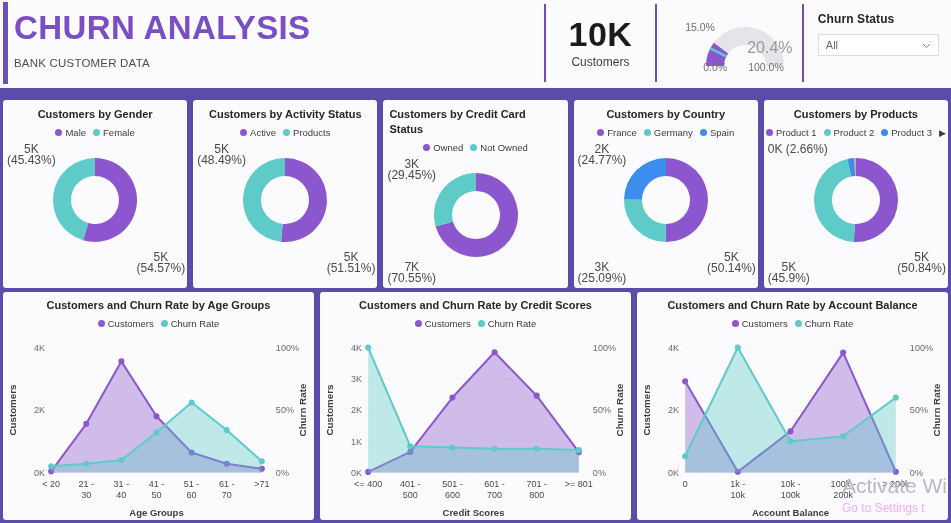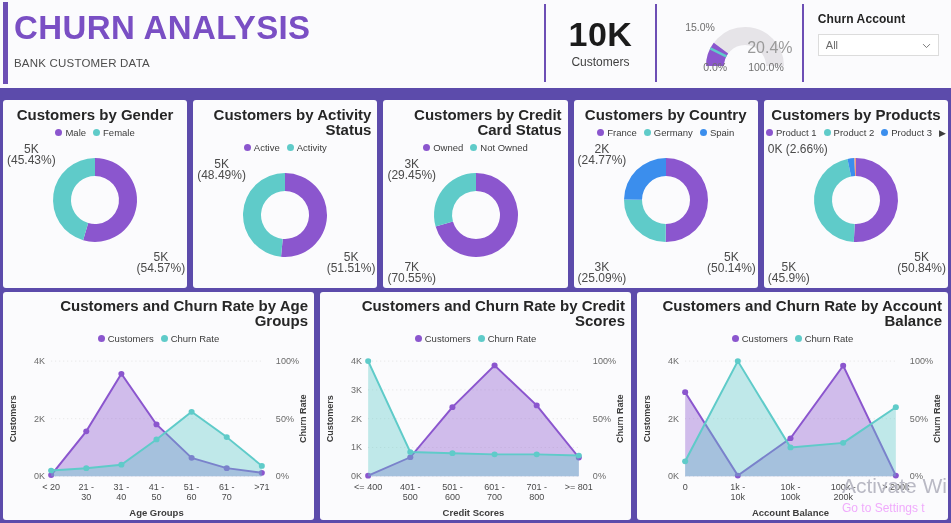--- a/index.html
+++ b/index.html
@@ -60,21 +60,21 @@
   .donut-row {
     position: absolute; left: 0; top: 100px; width: 951px; height: 188px;
     display: flex; gap: 6px; padding: 0 3px;
   }
   .card {
     background: #fbfbfd; border-radius: 3px; position: relative;
     display: flex; flex-direction: column; align-items: center; padding-top: 7px;
   }
   .d-card { flex: 1 1 0; }
   .card-title {
-    font-size: 15px; font-weight: bold; color: #262626; text-align: right;
+    font-size: 11px; font-weight: bold; color: #262626; text-align: left;
     line-height: 15px; padding: 0 6px;
   }
   .legend { display: flex; flex-wrap: nowrap; justify-content: center; align-items: center;
             gap: 7px; margin-top: 5px; padding: 0 2px; }
   .lg { display: flex; align-items: center; gap: 3px; font-size: 9.5px; color: #3b3b3b; white-space: nowrap; }
   .dot { width: 7px; height: 7px; border-radius: 50%; flex: none; }
   .lg-arrow { font-size: 9px; color: #3b3b3b; }
 
   .donut-area { position: relative; flex: 1; width: 100%; }
   .donut-svg { position: absolute; left: 50%; transform: translateX(-50%); top: 4px; }
@@ -132,21 +132,21 @@
         <div class="g-txt g-target">15.0%</div>
         <div class="g-txt g-val">20.4%</div>
         <div class="g-txt g-min">0.0%</div>
         <div class="g-txt g-max">100.0%</div>
       </div>
     </div>
 
     <div class="vsep"></div>
 
     <div class="slicer-box">
-      <div class="slicer-title">Churn Account</div>
+      <div class="slicer-title">Churn Status</div>
       <div class="slicer-ctl">
         <span class="slicer-val">All</span>
         <svg class="chev" viewBox="0 0 16 16">
           <path d="M3 6 L8 11 L13 6" fill="none" stroke="currentColor" stroke-width="1.3"></path>
         </svg>
       </div>
     </div>
 
   </div>
 
@@ -174,21 +174,21 @@
       </div>
       <div class="card d-card">
         <div class="card-title">Customers by Activity Status</div>
         <div class="legend">
           <div class="lg">
             <span class="dot" style="background: rgb(139, 86, 206);"></span>
             <span>Active</span>
           </div>
           <div class="lg">
             <span class="dot" style="background: rgb(95, 203, 201);"></span>
-            <span>Activity</span>
+            <span>Products</span>
           </div>
         </div>
         <div class="donut-area">
           <svg width="120" height="120" viewBox="0 0 120 120" class="donut-svg">
             <path d="M 60 16 A 42 42 0 1 1 56.02117936125775 99.81111079993832 L 57.726388206433 81.89206331425046 A 24 24 0 1 0 60 34 Z" fill="#8b56ce"></path>
             <path d="M 56.02117936125775 99.81111079993832 A 42 42 0 0 1 59.99999999999999 16 L 59.99999999999999 34 A 24 24 0 0 0 57.726388206433 81.89206331425046 Z" fill="#5fcbc9"></path>
           </svg>
           <div class="dlab" style="left: 4px; top: 6px;">5K<br>(48.49%)</div>
           <div class="dlab" style="right: 2px; bottom: 14px;">5K<br>(51.51%)</div>
         </div>

